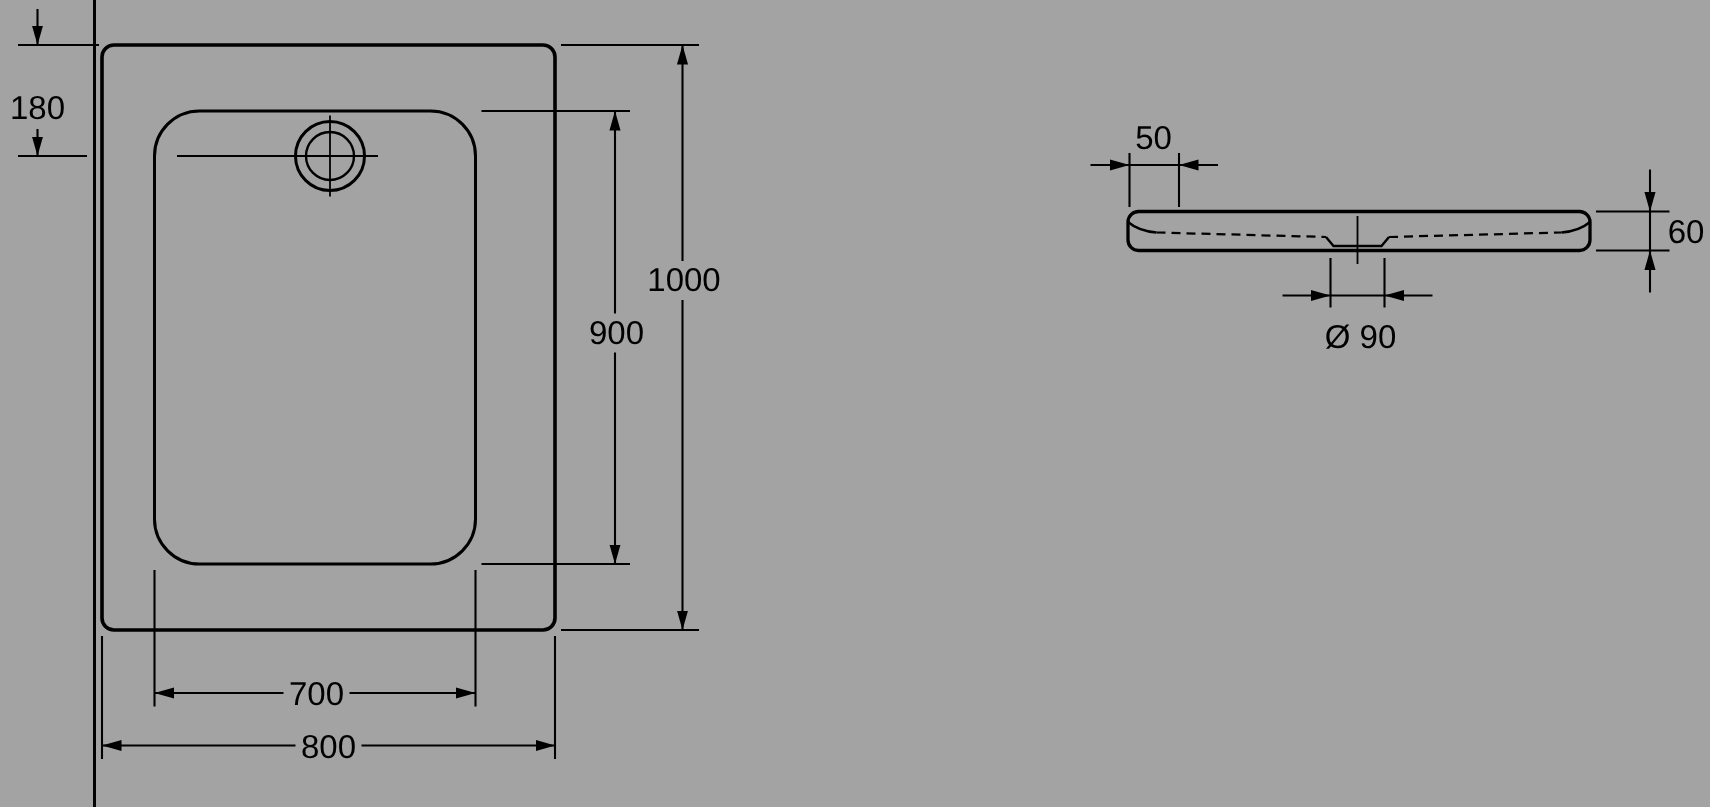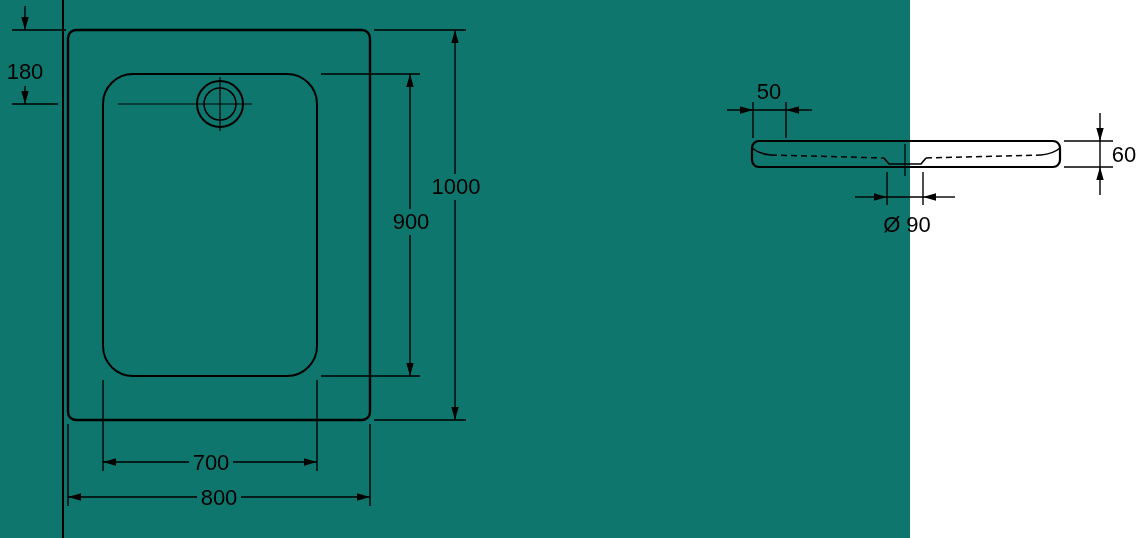--- a/index.html
+++ b/index.html
@@ -2,21 +2,21 @@
 <html><head>
 <meta charset="utf-8">
 <style>
   * { margin: 0; padding: 0; box-sizing: border-box; }
   html, body { background: #ffffff; }
   body {
     width: 1140px; height: 538px;
     font-family: "Liberation Sans", "DejaVu Sans", sans-serif;
     overflow: hidden;
   }
-  .canvas { width: 910px; height: 538px; background: #0f766e; position: relative; }
+  .canvas { width: 1140px; height: 538px; background: #a3a3a3; position: relative; }
   svg { display: block; }
 
   .outline  { fill: none; stroke: #000000; stroke-width: 2.4; }
   .outline2 { fill: none; stroke: #000000; stroke-width: 2.0; }
   .profile  { fill: none; stroke: #000000; stroke-width: 2.2; }
   .thin     { fill: none; stroke: #000000; stroke-width: 1.6; }
   .dim      { fill: none; stroke: #000000; stroke-width: 1.4; }
   .ext      { fill: none; stroke: #000000; stroke-width: 1.4; }
   .cline    { fill: none; stroke: #000000; stroke-width: 1.2; }
   .dash     { fill: none; stroke: #000000; stroke-width: 1.5; stroke-dasharray: 6 4; }

